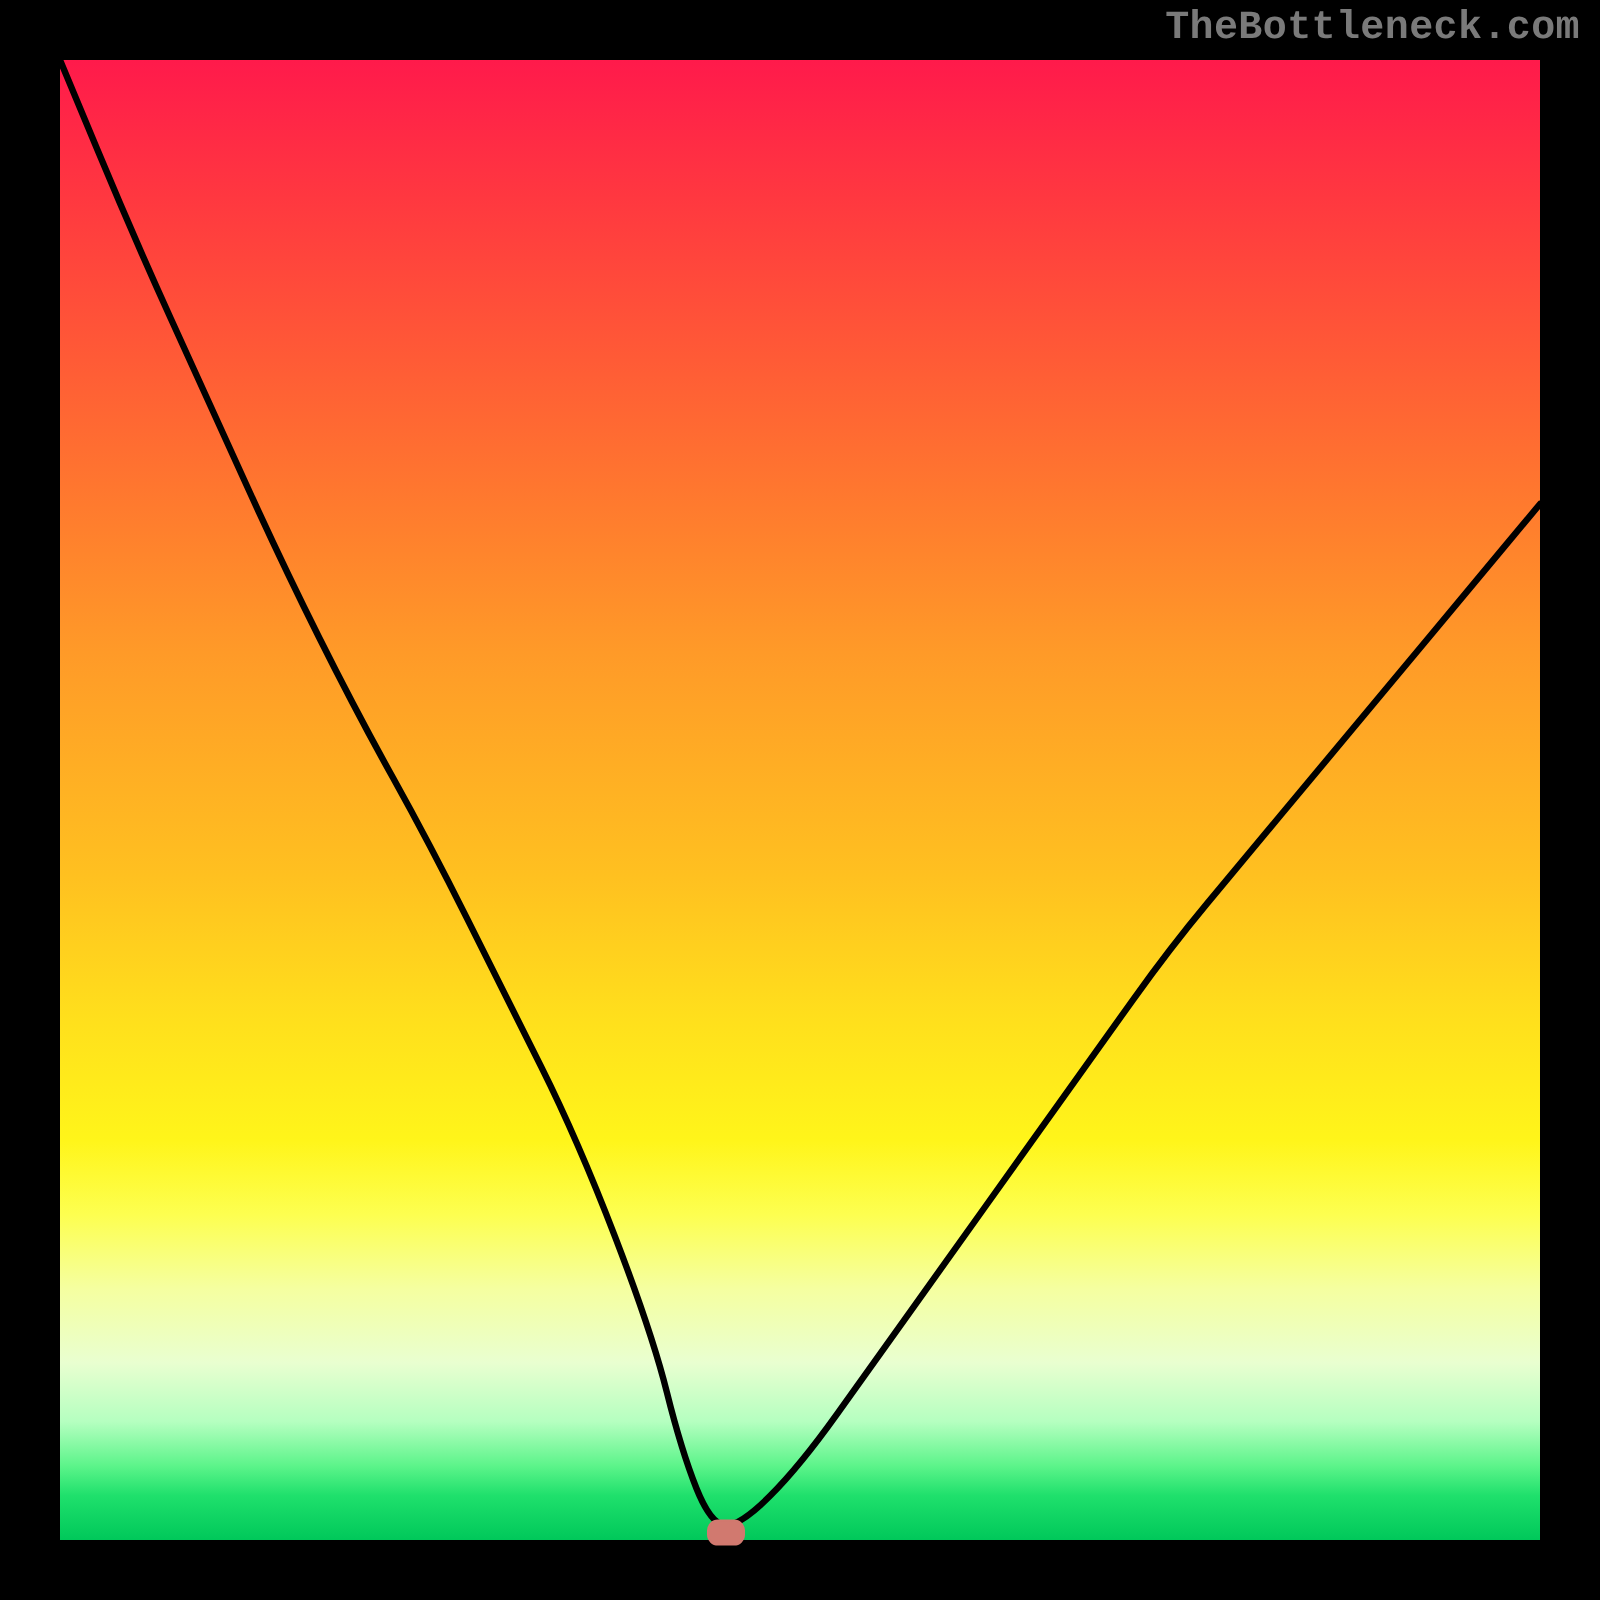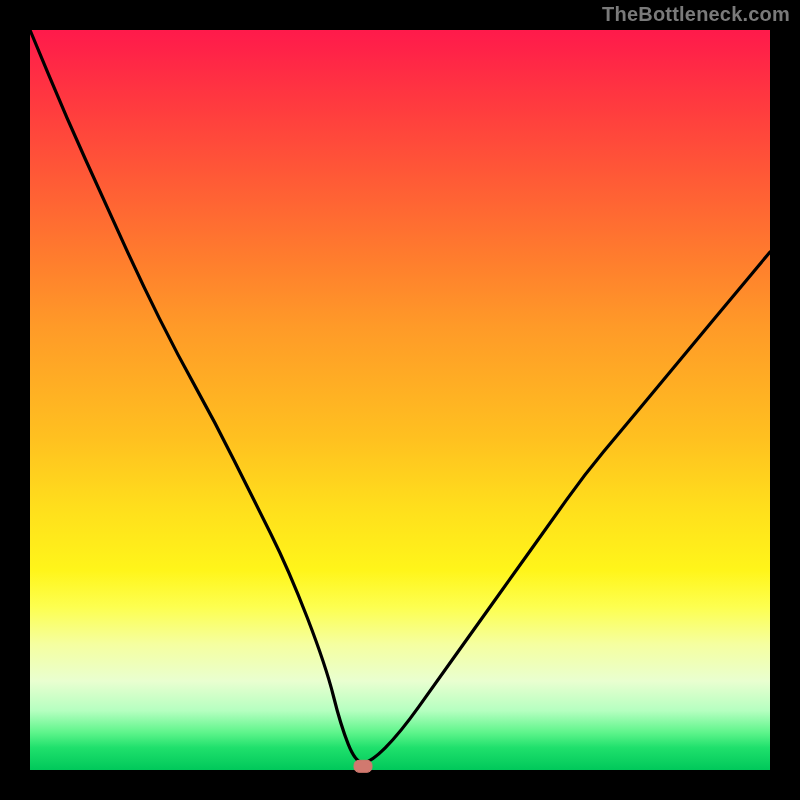--- a/index.html
+++ b/index.html
@@ -9,20 +9,21 @@
     height: 800px;
     overflow: hidden;
     background: #000;
     font-family: Arial, Helvetica, sans-serif;
   }
   .frame {
     position: relative;
     width: 800px;
     height: 800px;
     background: #000;
+    font-family: Liberation Mono, monospace;
   }
   .attribution {
     position: absolute;
     top: 3px;
     right: 10px;
     color: #7a7a7a;
     font-size: 20px;
     font-weight: 600;
     letter-spacing: 0.2px;
   }

